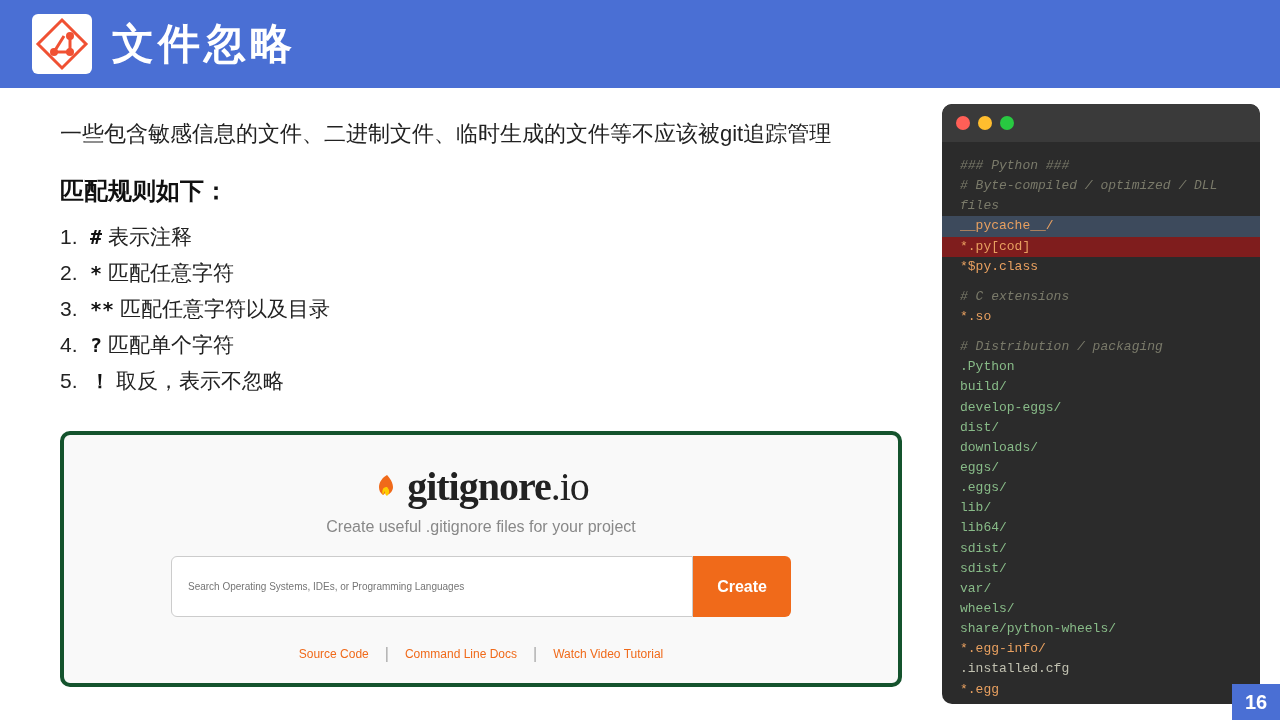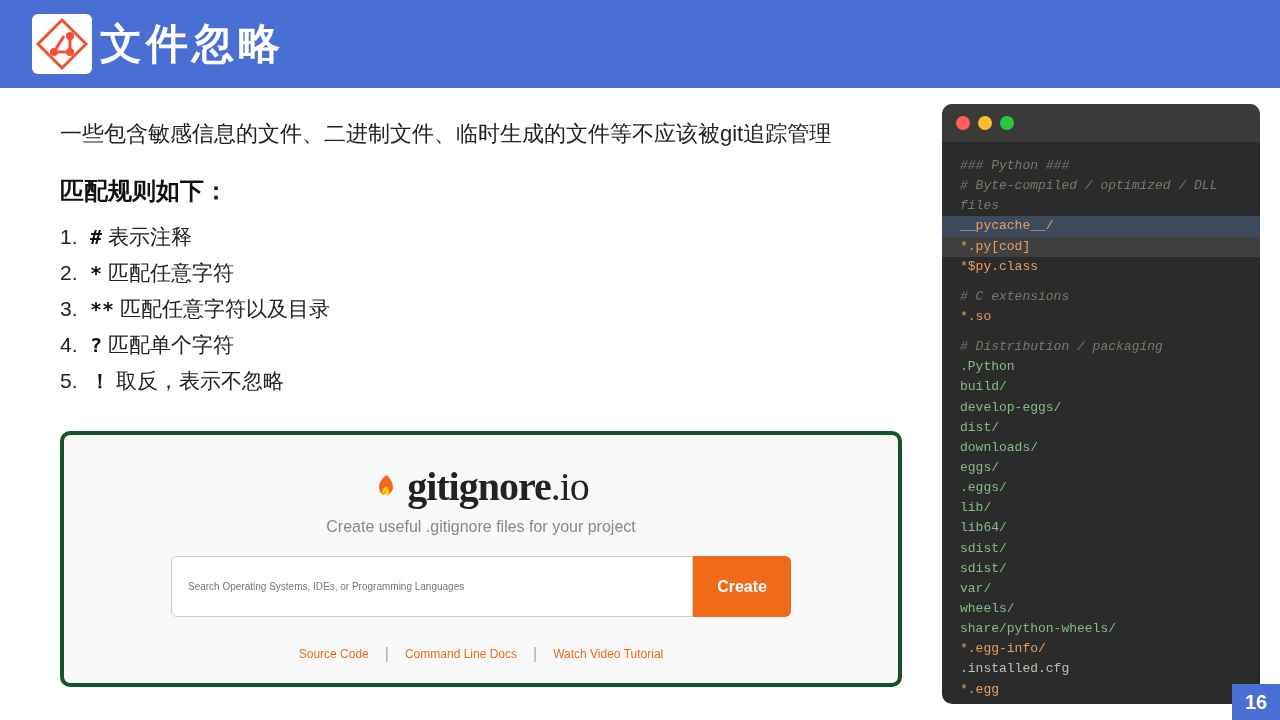--- a/index.html
+++ b/index.html
@@ -11,21 +11,21 @@
       overflow: hidden;
     }
 
     
     .header {
       background: #4a6fd4;
       height: 88px;
       display: flex;
       align-items: center;
       padding: 0 32px;
-      gap: 8px;
+      gap: 20px;
     }
     .header-logo {
       width: 60px;
       height: 60px;
     }
     .header-title {
       color: #fff;
       font-size: 42px;
       font-weight: bold;
       letter-spacing: 4px;
@@ -202,21 +202,21 @@
       flex: 1;
       padding: 14px 18px 14px 18px;
       overflow-y: auto;
       font-family: 'Consolas', 'Courier New', monospace;
       font-size: 13px;
       line-height: 1.55;
       color: #ccc;
     }
     .code-comment { color: #7a7a6a; font-style: italic; }
     .code-highlight { background: #3d4a5c; display: block; margin: 0 -18px; padding: 0 18px; }
-    .code-highlight2 { background: #404040; display: block; margin: 0 -18px; padding: 0 18px; }
+    .code-highlight2 { background: #7f1d1d; display: block; margin: 0 -18px; padding: 0 18px; }
     .code-orange { color: #e8a060; }
     .code-gray { color: #c0c0b0; }
     .code-green-dir { color: #88bb88; }
     .code-spacer { display: block; height: 10px; }
 
     
     .page-number {
       position: absolute;
       bottom: 0;
       right: 0;

